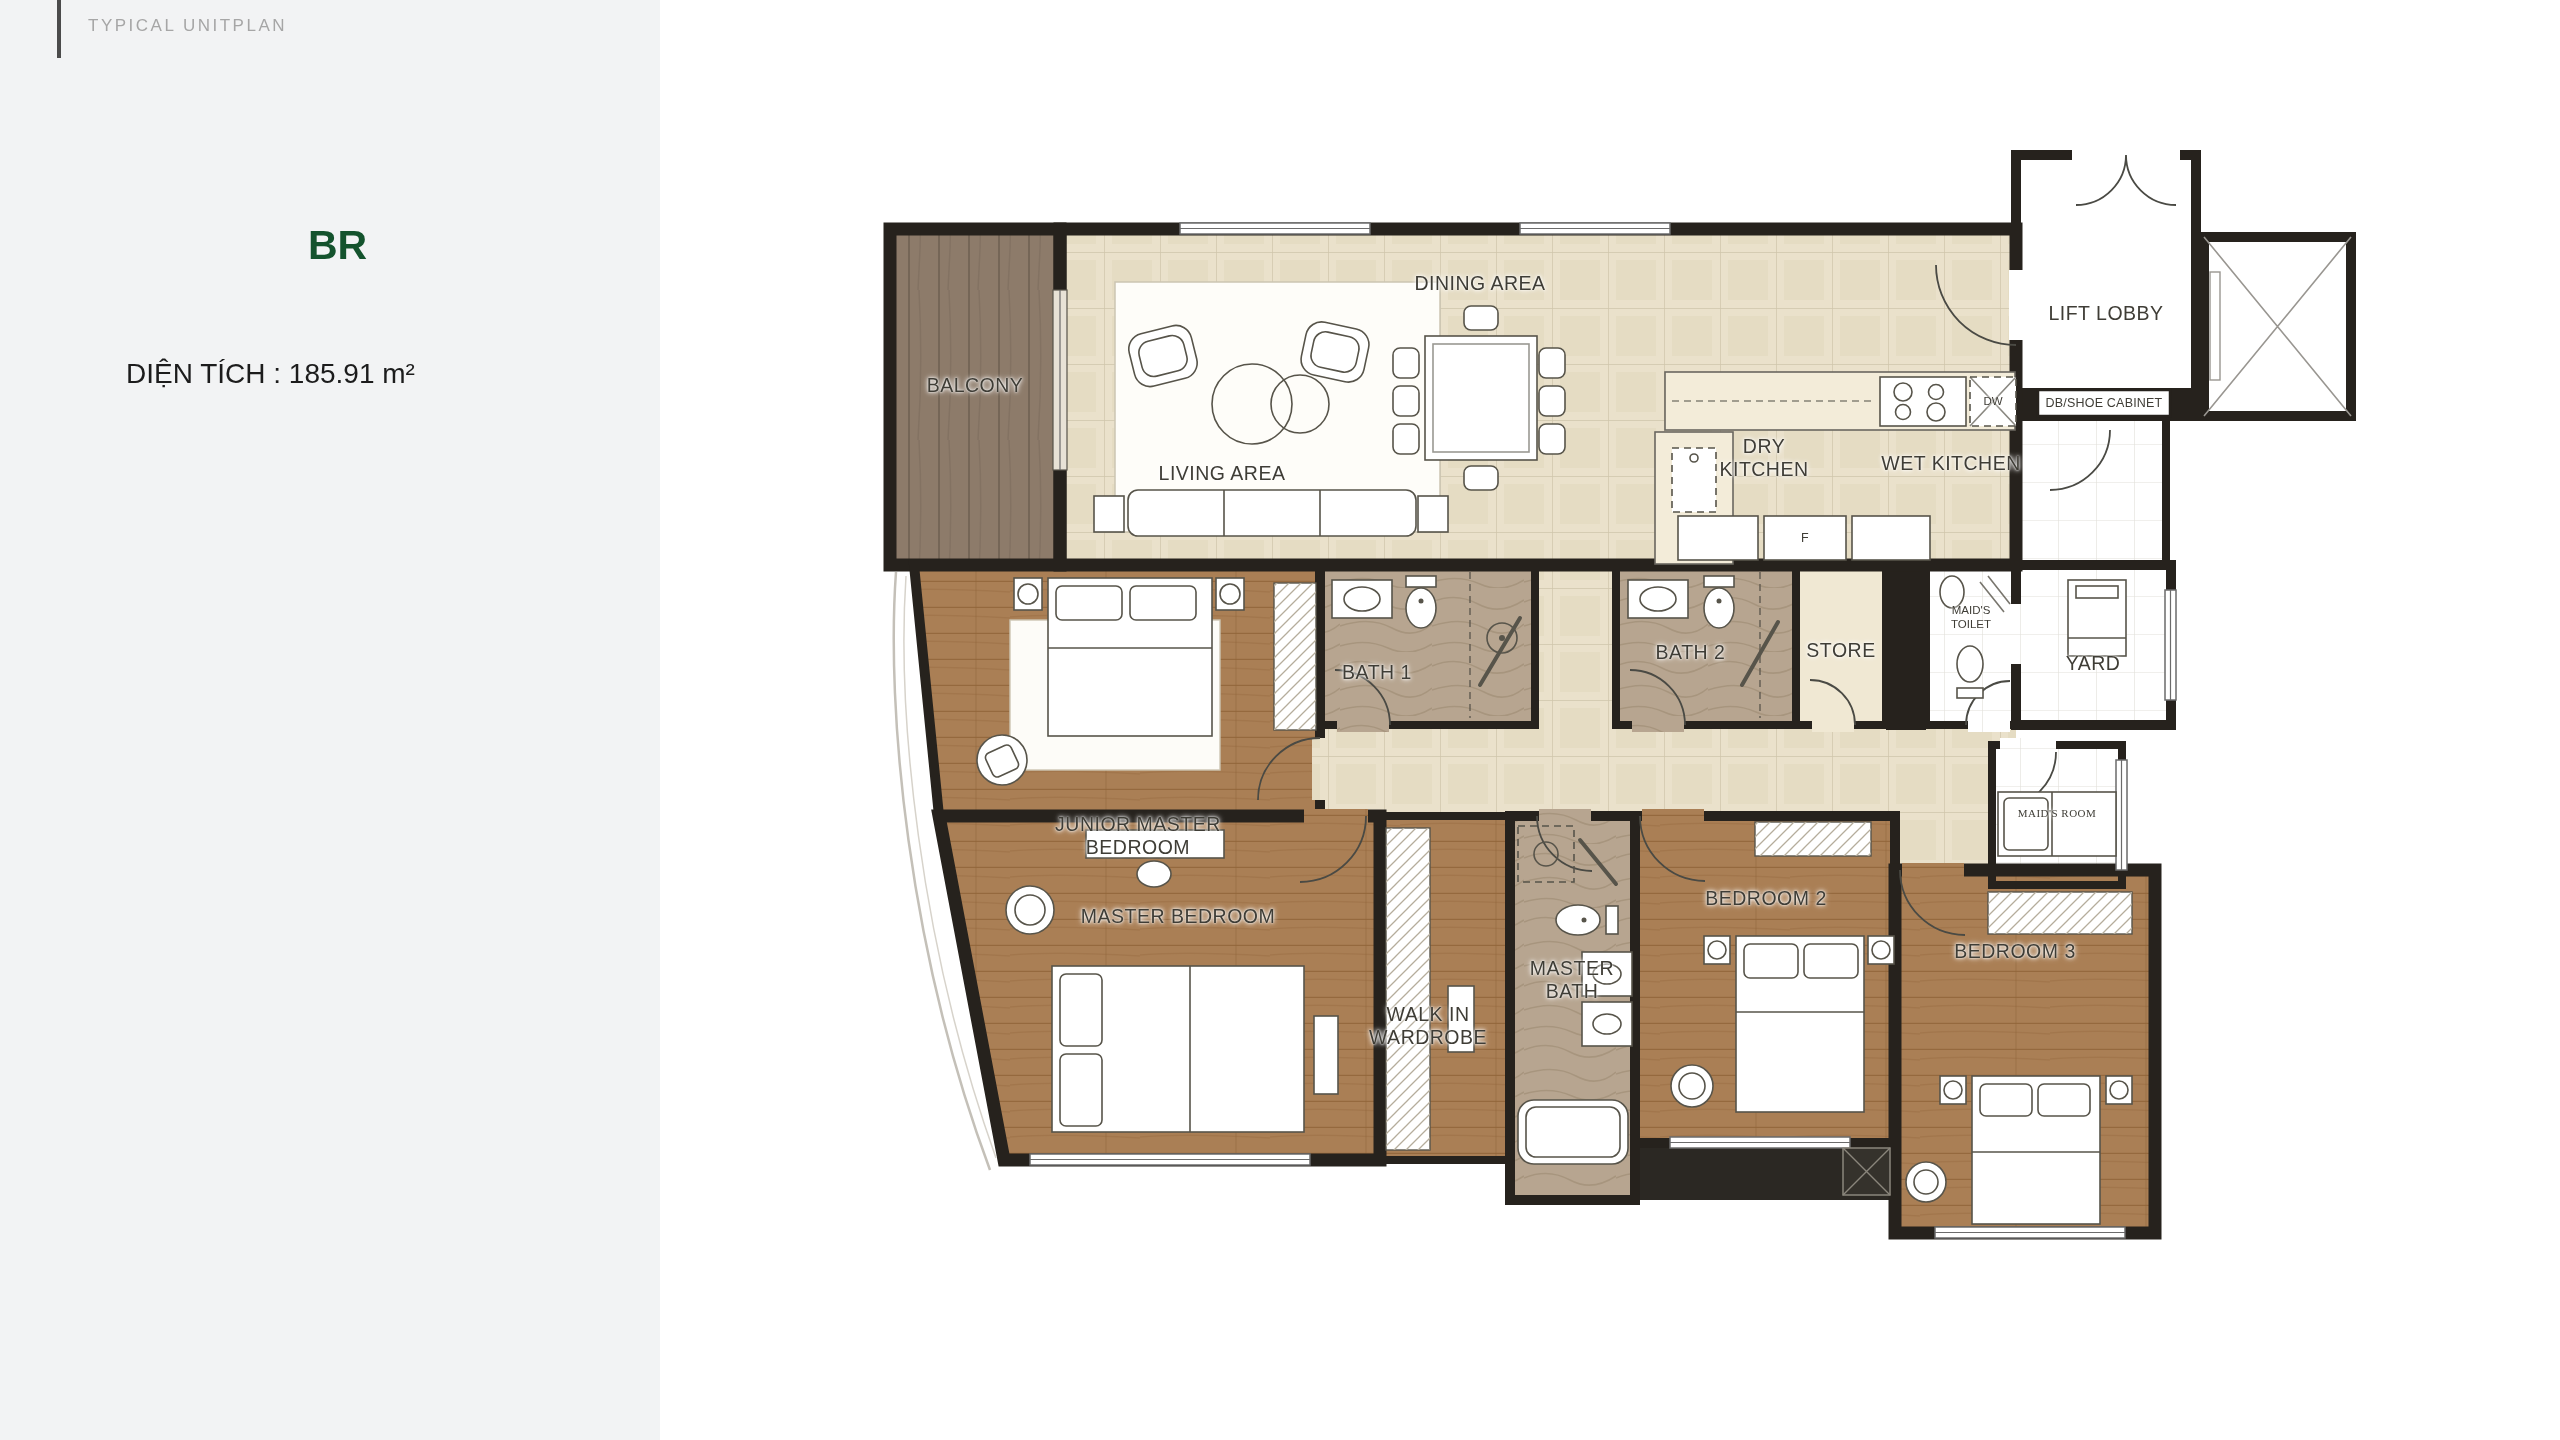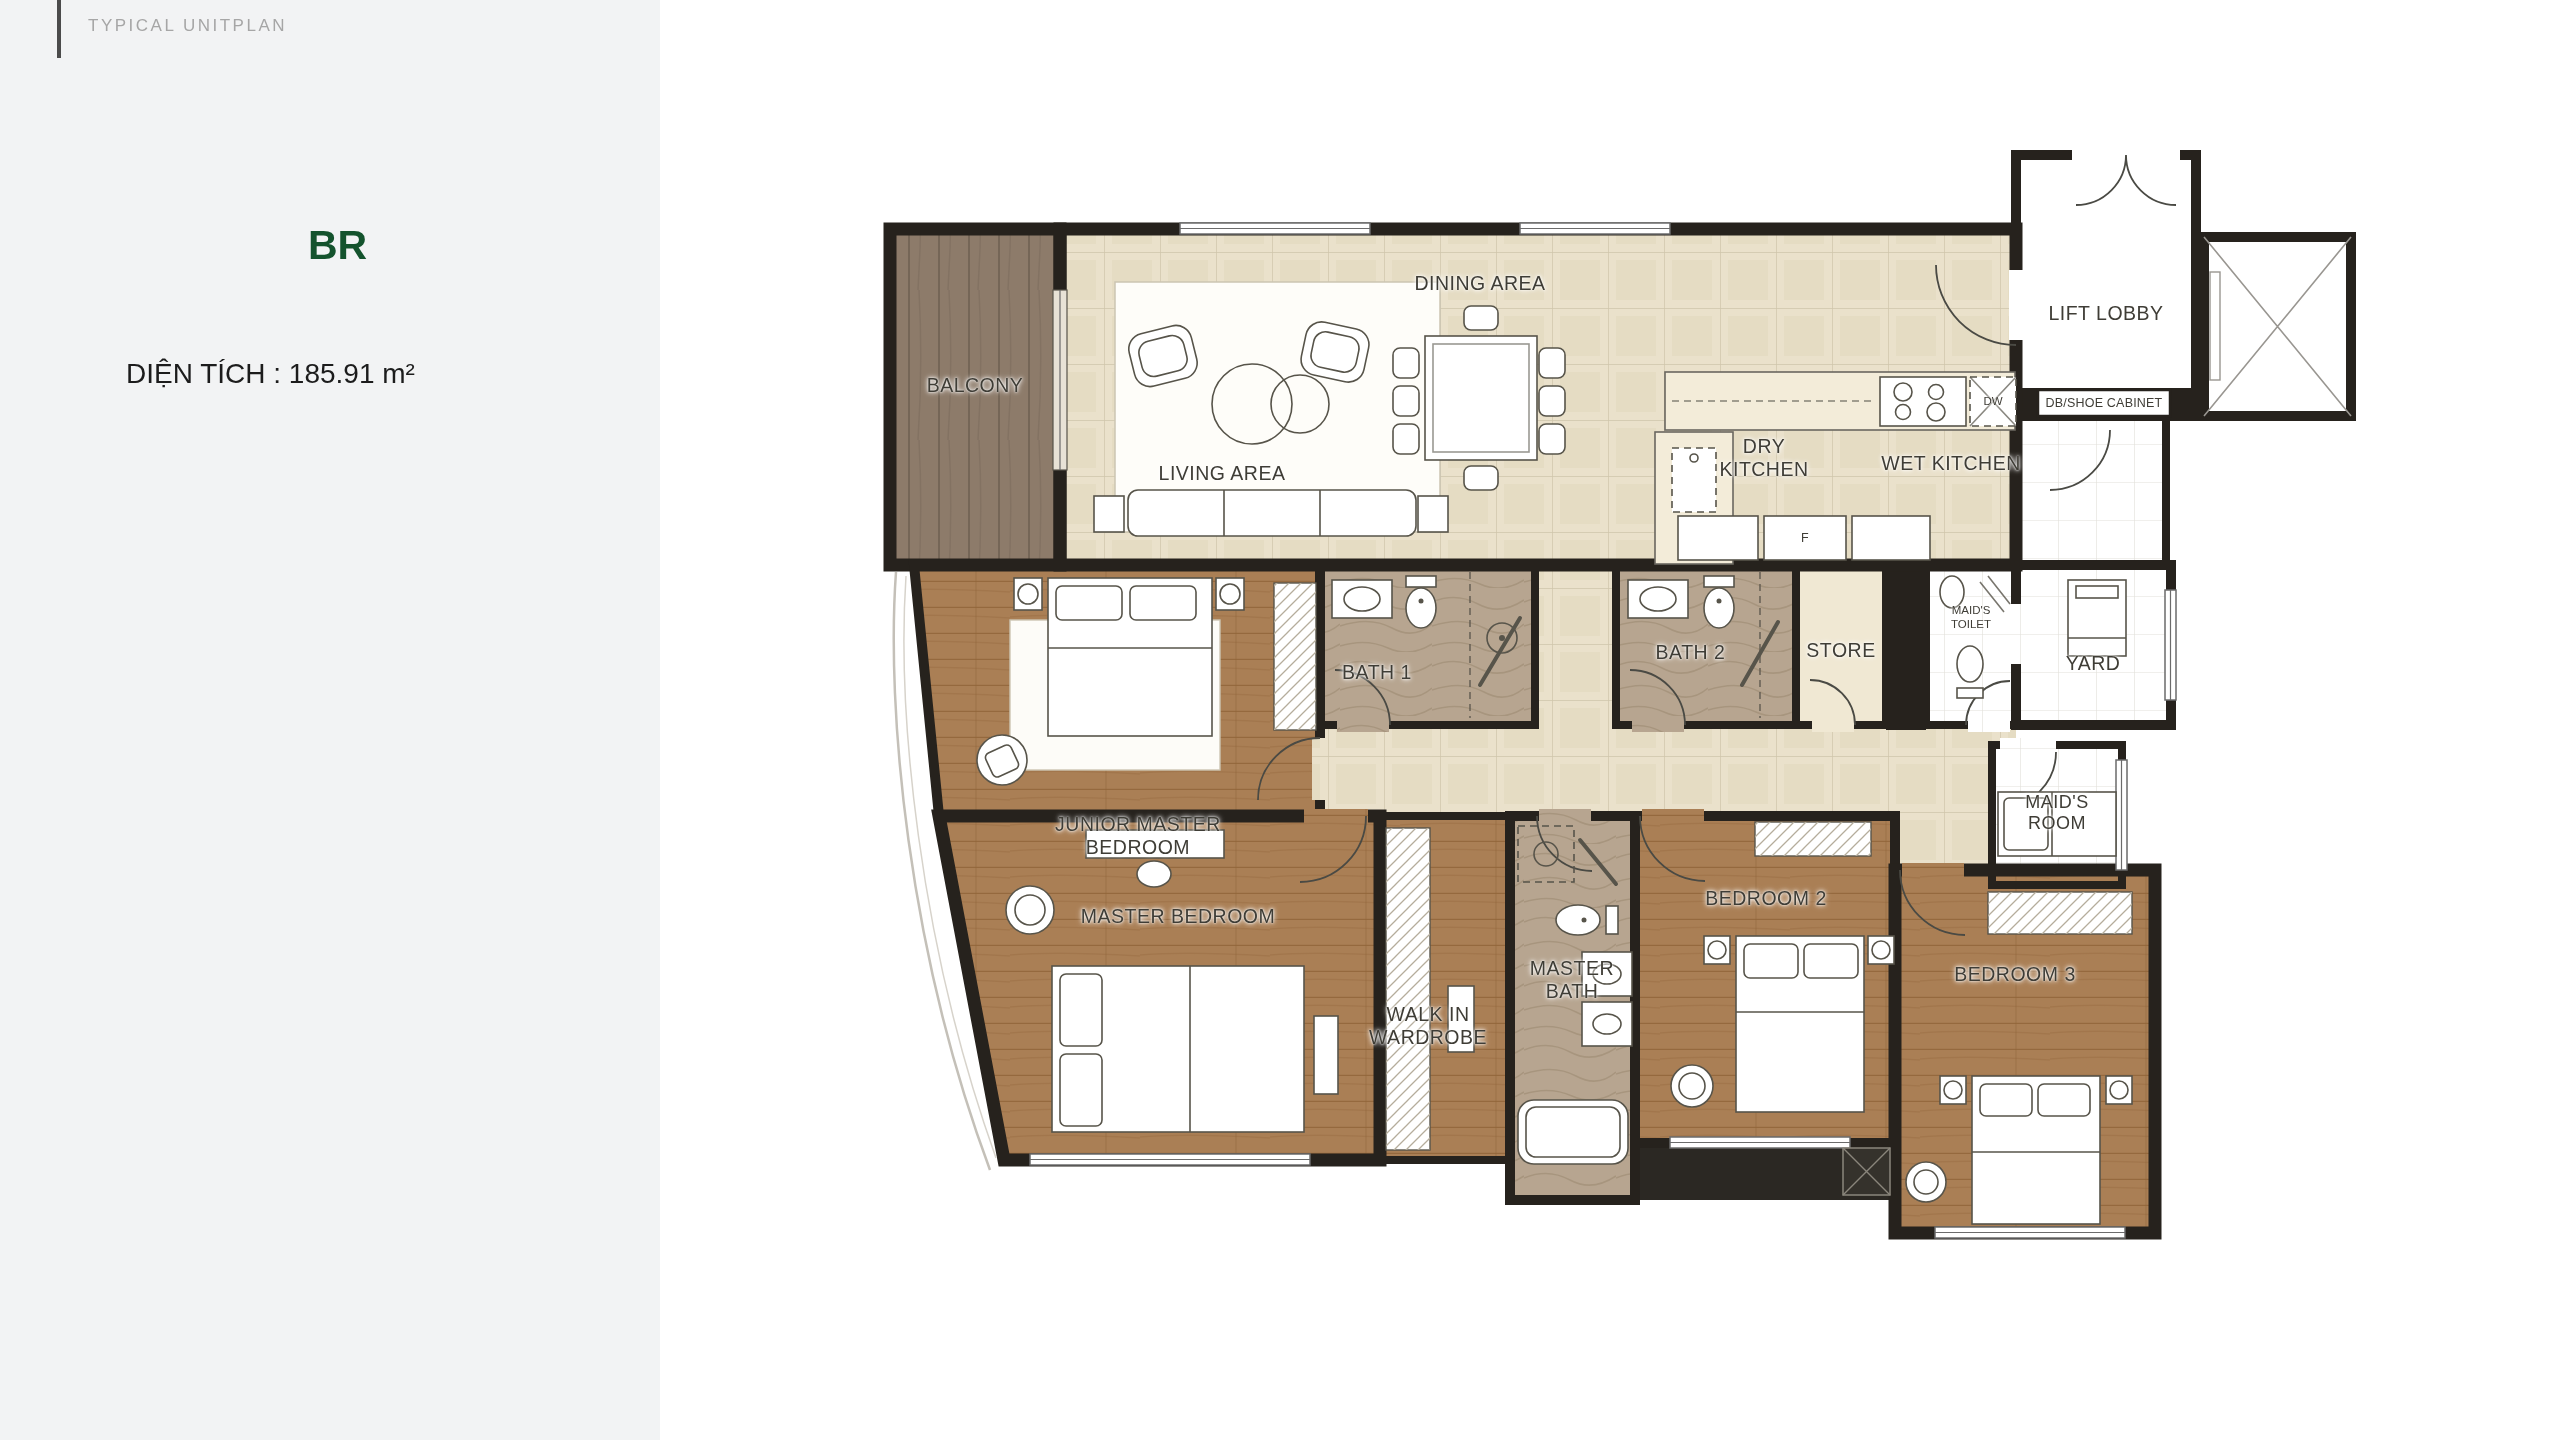--- a/index.html
+++ b/index.html
@@ -30,21 +30,21 @@
     position:absolute;left:880px;top:140px;width:1500px;height:1130px;
   }
   .plan svg{position:absolute;left:0;top:0;}
   .room-label{
     position:absolute;transform:translate(-50%,-50%);
     text-align:center;font-size:19.5px;line-height:1.18;color:#3f3d36;
     letter-spacing:.5px;
     text-shadow:0 0 4px rgba(255,255,255,.95),0 0 2px rgba(255,255,255,.95),0 0 6px rgba(255,255,255,.8);
   }
   .room-label.nowrap{white-space:nowrap;}
-  .room-label.sz14{font-size:18px;}
+  .room-label.sz14{font-size:11px;font-family:Liberation Serif, serif;}
   .room-label.sz12{font-size:12.5px;letter-spacing:.2px;}
   .room-label.sz11{font-size:11.5px;letter-spacing:0;}
   
   .wall{fill:none;stroke:#26221d;stroke-width:10;}
   .wall.thick{stroke-width:13;}
   .wall.thin{stroke-width:8;}
   .furn{fill:#ffffff;stroke:#57544a;stroke-width:1.6;}
   .furnline{fill:none;stroke:#57544a;stroke-width:1.6;}
   .dash{stroke-dasharray:7 5;}
   .door{fill:none;stroke:#4a4a44;stroke-width:1.8;}
@@ -383,14 +383,14 @@
   <div class="room-label nowrap" style="left:800px;top:512px;padding-left:21px;">BATH 2</div>
   <div class="room-label nowrap" style="left:961px;top:510px;">STORE</div>
   <div class="room-label sz11" style="left:1091px;top:478px;width:80px;">MAID'S TOILET</div>
   <div class="room-label nowrap" style="left:1213px;top:523px;">YARD</div>
   <div class="room-label sz14" style="left:1177px;top:673px;width:95px;">MAID'S ROOM</div>
   <div class="room-label" style="left:258px;top:660px;width:210px;margin-top:36px;">JUNIOR MASTER BEDROOM</div>
   <div class="room-label nowrap" style="left:298px;top:776px;">MASTER BEDROOM</div>
   <div class="room-label" style="left:548px;top:886px;width:140px;">WALK IN WARDROBE</div>
   <div class="room-label" style="left:692px;top:840px;width:110px;">MASTER BATH</div>
   <div class="room-label nowrap" style="left:886px;top:758px;">BEDROOM 2</div>
-  <div class="room-label nowrap" style="left:1135px;top:811px;margin-top:23px;">BEDROOM 3</div>
+  <div class="room-label nowrap" style="left:1135px;top:811px;">BEDROOM 3</div>
 </main>
 
 </body></html>

